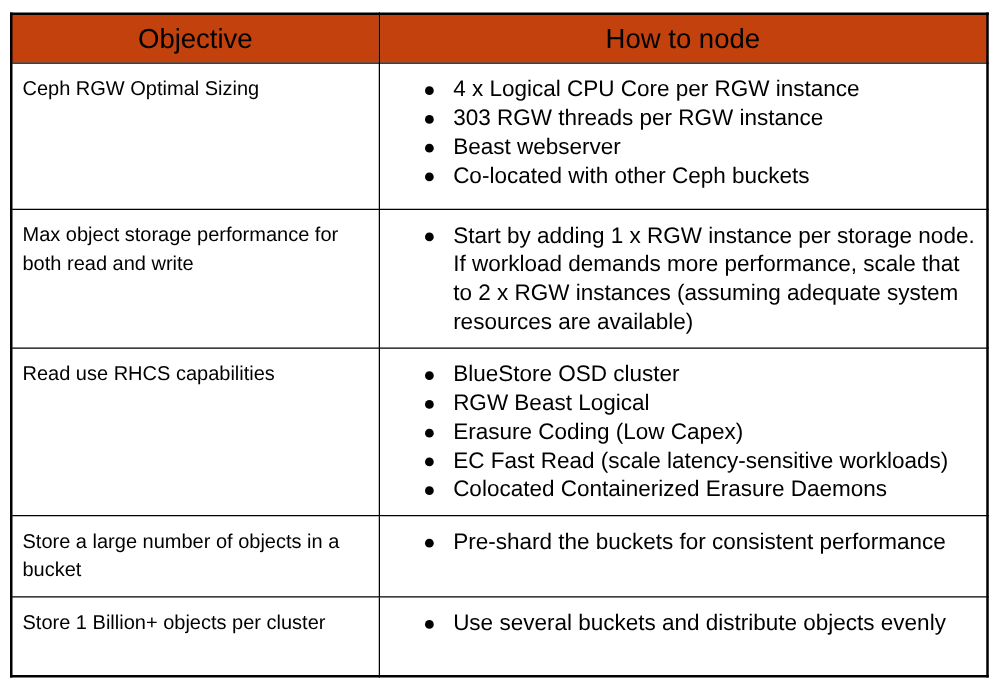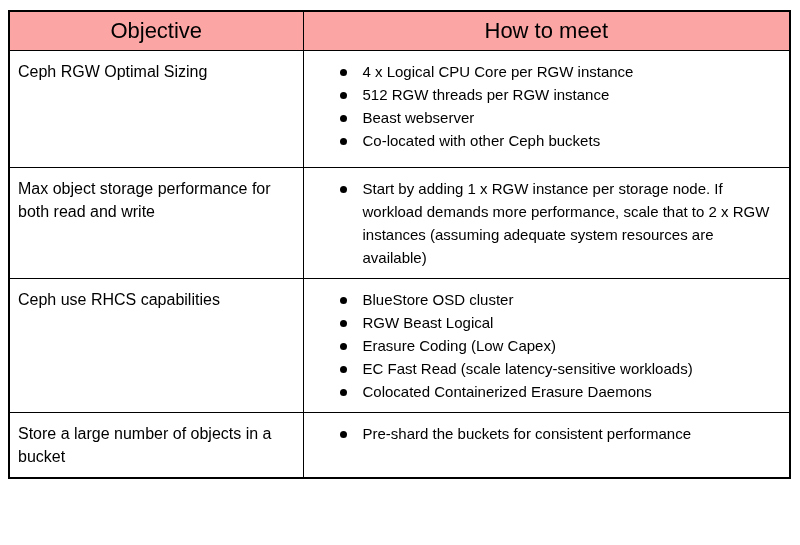--- a/index.html
+++ b/index.html
@@ -19,34 +19,34 @@
   }
   col.c-left  { width: 294px; }
   col.c-right { width: 487px; }
   th, td {
     border: 1px solid #000000;
     vertical-align: top;
     text-align: left;
   }
   th.col-header {
     height: 39px;
-    background: #fca5a5;
+    background: #c2410c;
     font-size: 22px;
     font-weight: 400;
     text-align: center;
     vertical-align: middle;
     padding: 2px 4px;
   }
   td.objective-cell {
     font-size: 16px;
     line-height: 23px;
     padding: 9px 8px 9px 8px;
   }
   td.how-cell {
-    font-size: 15px;
+    font-size: 18px;
     line-height: 23px;
     padding: 9px 8px 9px 0;
   }
   ul.bullet-list {
     list-style: none;
     margin: 0;
     padding: 0;
   }
   ul.bullet-list li {
     position: relative;
@@ -71,57 +71,65 @@
 <body>
 
 <table class="obj-table">
   <colgroup>
       <col class="c-left">
       <col class="c-right">
     </colgroup>
   <thead>
     <tr class="header-row">
       <th class="col-header">Objective</th>
-      <th class="col-header">How to meet</th>
+      <th class="col-header">How to node</th>
     </tr>
   </thead>
   <tbody>
     <tr class="r1">
       <td class="objective-cell">Ceph RGW Optimal Sizing</td>
       <td class="how-cell">
         <ul class="bullet-list">
           <li><span class="dot"></span><span>4 x Logical CPU Core per RGW instance</span></li>
-          <li><span class="dot"></span><span>512 RGW threads per RGW instance</span></li>
+          <li><span class="dot"></span><span>303 RGW threads per RGW instance</span></li>
           <li><span class="dot"></span><span>Beast webserver</span></li>
           <li><span class="dot"></span><span>Co-located with other Ceph buckets</span></li>
         </ul>
       </td>
     </tr>
     <tr class="r2">
       <td class="objective-cell">Max object storage performance for both read and write</td>
       <td class="how-cell">
         <ul class="bullet-list">
           <li><span class="dot"></span><span>Start by adding 1 x RGW instance per storage node. If workload demands more performance, scale that to 2 x RGW instances (assuming adequate system resources are available)</span></li>
         </ul>
       </td>
     </tr>
     <tr class="r3">
-      <td class="objective-cell">Ceph use RHCS capabilities</td>
+      <td class="objective-cell">Read use RHCS capabilities</td>
       <td class="how-cell">
         <ul class="bullet-list">
           <li><span class="dot"></span><span>BlueStore OSD cluster</span></li>
           <li><span class="dot"></span><span>RGW Beast Logical</span></li>
           <li><span class="dot"></span><span>Erasure Coding (Low Capex)</span></li>
           <li><span class="dot"></span><span>EC Fast Read (scale latency-sensitive workloads)</span></li>
           <li><span class="dot"></span><span>Colocated Containerized Erasure Daemons</span></li>
         </ul>
       </td>
     </tr>
     <tr class="r4">
       <td class="objective-cell">Store a large number of objects in a bucket</td>
       <td class="how-cell">
         <ul class="bullet-list">
           <li><span class="dot"></span><span>Pre-shard the buckets for consistent performance</span></li>
         </ul>
       </td>
     </tr>
+    <tr class="r5">
+      <td class="objective-cell">Store 1 Billion+ objects per cluster</td>
+      <td class="how-cell">
+        <ul class="bullet-list">
+          <li><span class="dot"></span><span>Use several buckets and distribute objects evenly</span></li>
+        </ul>
+      </td>
+    </tr>
   </tbody>
 </table>
 
 </body></html>

